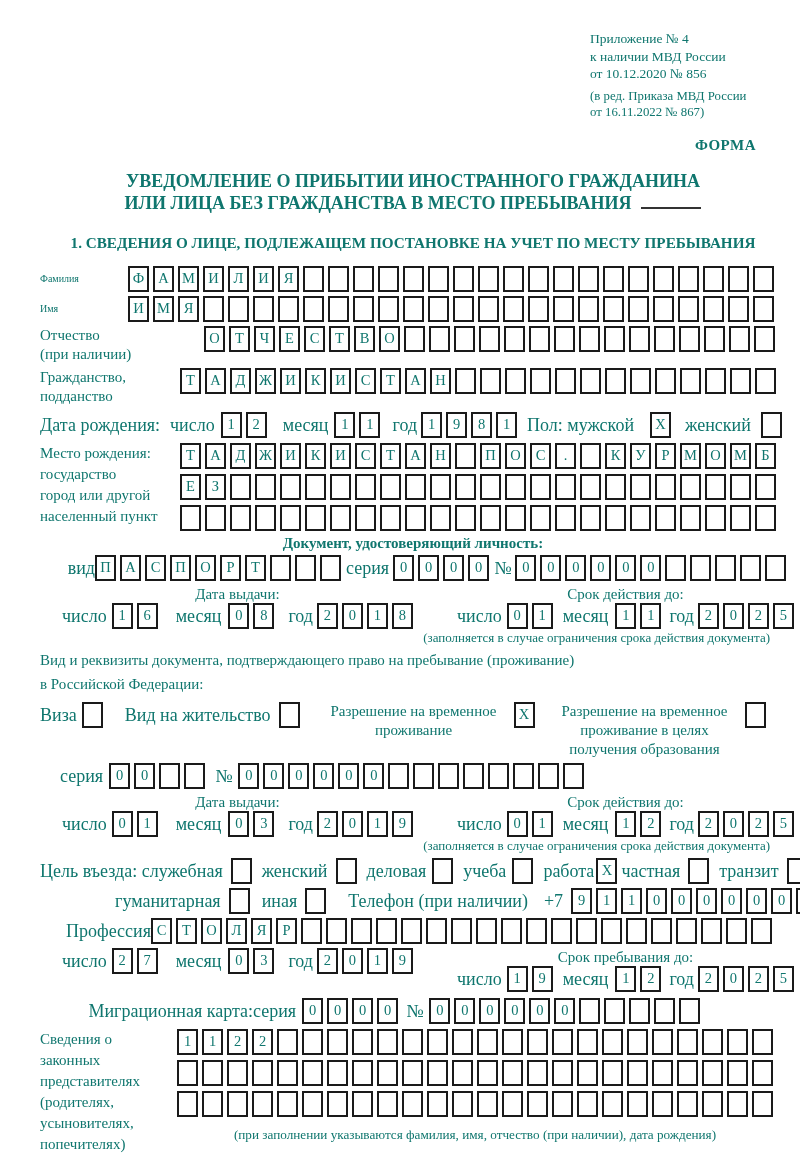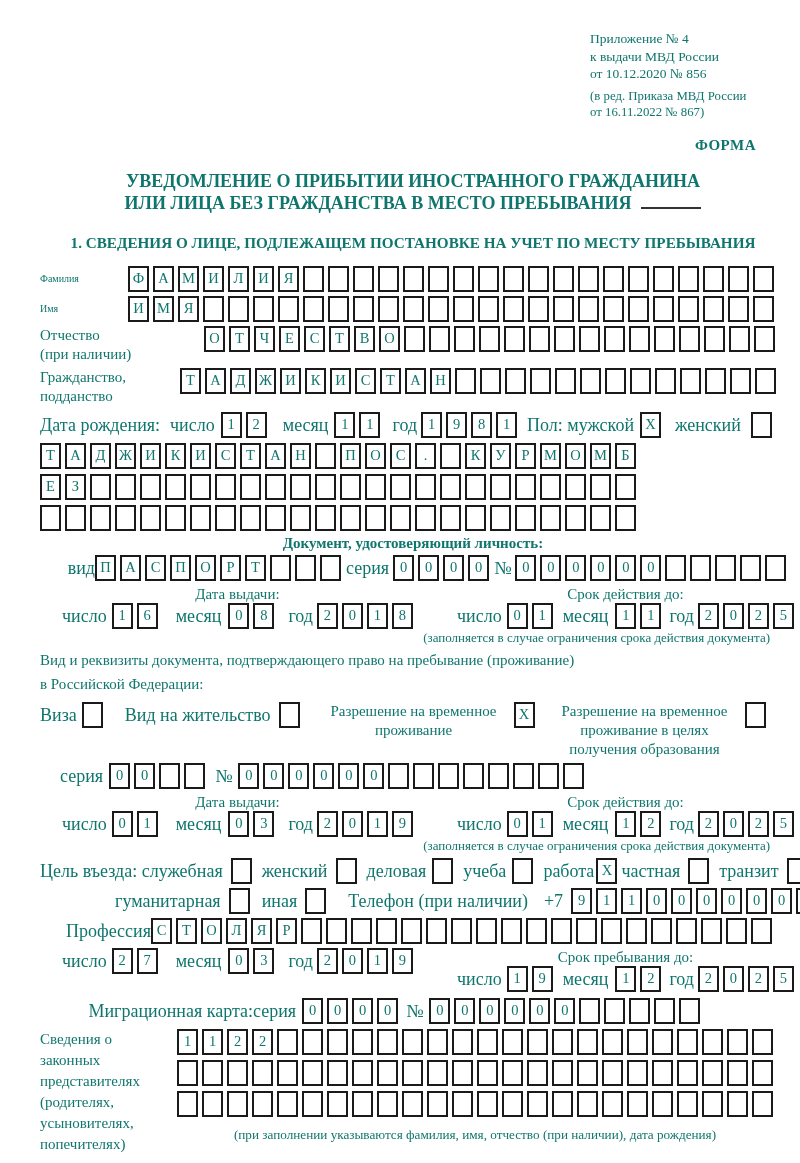--- a/index.html
+++ b/index.html
@@ -34,21 +34,21 @@
   .chk-lbl-c { font-size:15px; line-height:19px; text-align:center; }
   .g-note { font-size:13.2px; text-align:center; margin-top:10px; }
 </style>
 </head>
 <body>
 
 <div class="page">
 
   <div class="top-right">
     <div>Приложение № 4</div>
-    <div>к выдачи МВД России</div>
+    <div>к наличии МВД России</div>
     <div>от 10.12.2020 № 856</div>
     <div class="edition">
       <div>(в ред. Приказа МВД России</div>
       <div>от 16.11.2022 № 867)</div>
     </div>
   </div>
 
   <div class="forma">ФОРМА</div>
 
   <div class="title">
@@ -199,31 +199,37 @@
         <span class="cell">1</span>
         <span class="cell">1</span>
       </div>
     <span class="inl" style="margin-left:12px;margin-right:4px">год</span>
     <div class="cells">
         <span class="cell">1</span>
         <span class="cell">9</span>
         <span class="cell">8</span>
         <span class="cell">1</span>
       </div>
-    <span class="inl" style="margin-left:10px;margin-right:6px">Пол: мужской</span>
+    <span class="inl" style="margin-left:10px;margin-right:16px">Пол: мужской</span>
     <div class="cells">
         <span class="cell">X</span>
       </div>
     <span class="inl" style="margin-left:14px;margin-right:10px">женский</span>
     <div class="cells">
         <span class="cell"></span>
       </div>
   </div>
 
   <div class="row" style="margin-top:5px">
+    <div class="lbl-stack" style="width:140px; line-height:21px;">
+      <div>Место рождения:</div>
+      <div>государство</div>
+      <div>город или другой</div>
+      <div>населенный пункт</div>
+    </div>
     <div class="vgap">
       <div class="cells">
           <span class="cell">Т</span>
           <span class="cell">А</span>
           <span class="cell">Д</span>
           <span class="cell">Ж</span>
           <span class="cell">И</span>
           <span class="cell">К</span>
           <span class="cell">И</span>
           <span class="cell">С</span>

